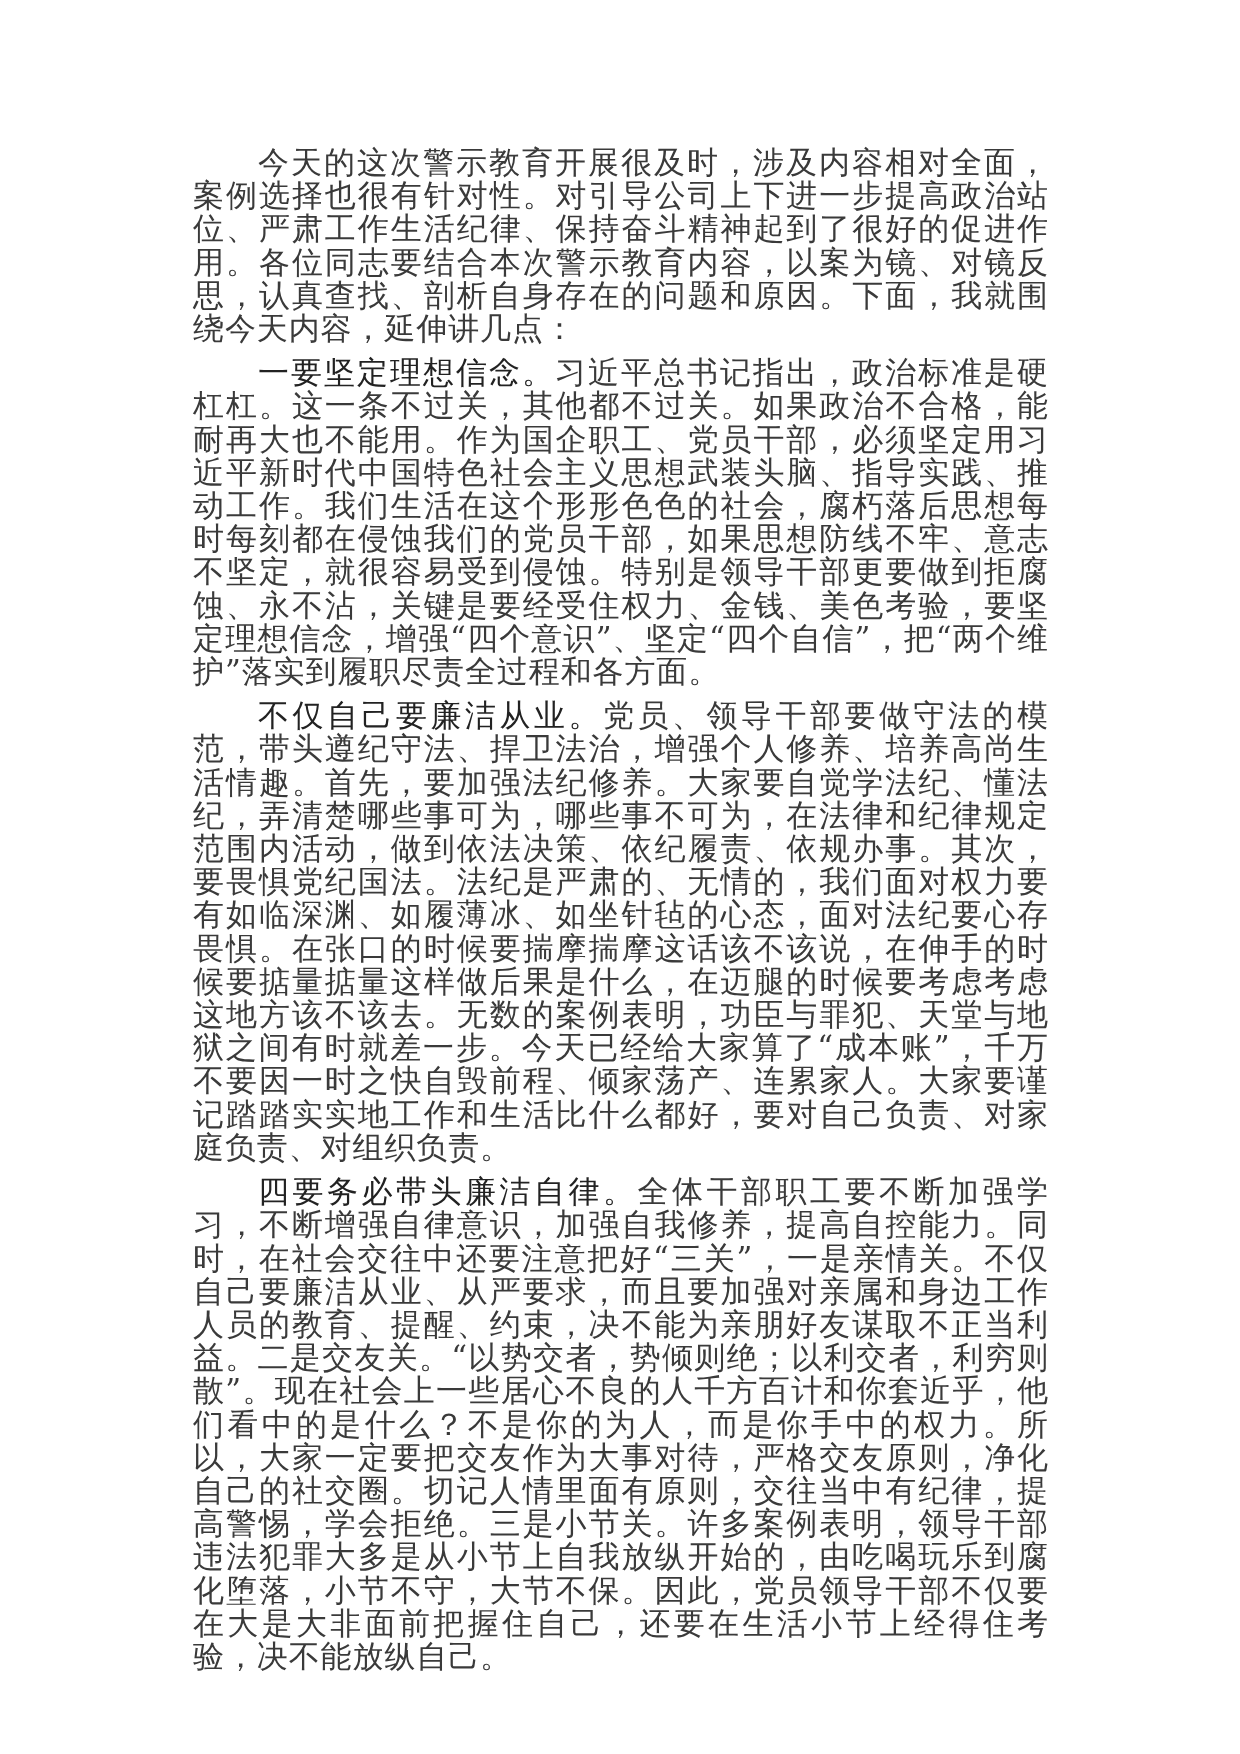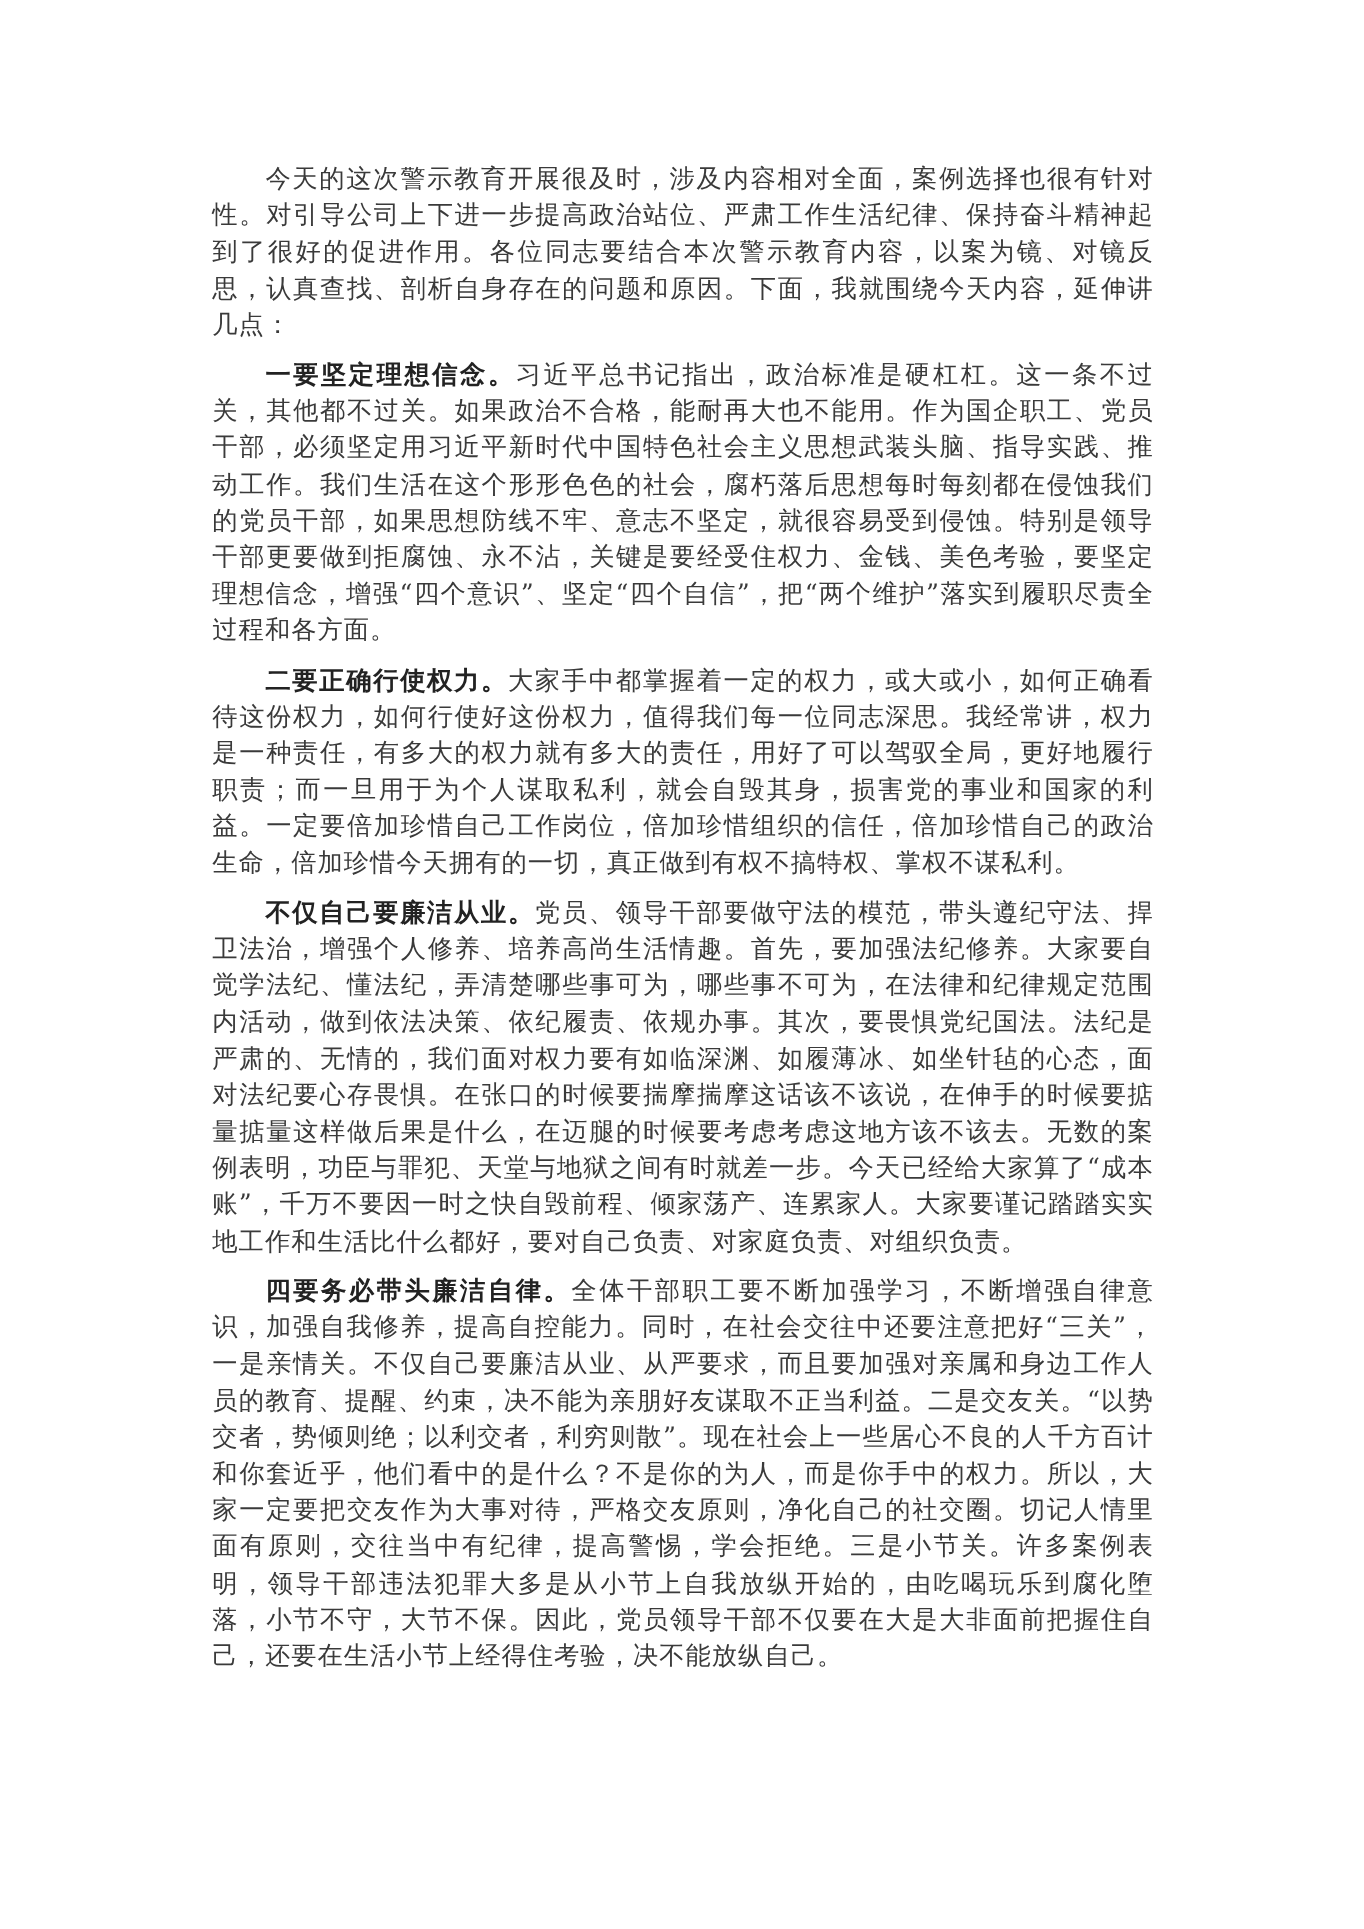--- a/index.html
+++ b/index.html
@@ -3,45 +3,42 @@
 <meta charset="utf-8">
 <style>
   html, body { margin: 0; padding: 0; background: #ffffff; }
   body { width: 1240px; height: 1754px; position: relative; overflow: hidden; }
   .page {
     position: absolute;
     left: 193px;
     top: 146px;
     width: 856px;
     font-family: "DejaVu Serif", "Liberation Serif", serif;
-    font-size: 23px;
+    font-size: 31px;
     line-height: 33.2px;
     color: #3a3a3a;
     text-align: justify;
     text-justify: inter-character;
   }
   .para {
     margin: 0 0 11px 0;
     text-indent: 2.1em;
     letter-spacing: 0.9px;
   }
-  .lead { font-weight: bold; color: #222; }
+  .lead { font-weight: normal; color: #222; }
 </style>
 </head>
 <body>
 
 <div class="page">
   <p class="para">
     <span class="lead"></span><span>今天的这次警示教育开展很及时，涉及内容相对全面，案例选择也很有针对性。对引导公司上下进一步提高政治站位、严肃工作生活纪律、保持奋斗精神起到了很好的促进作用。各位同志要结合本次警示教育内容，以案为镜、对镜反思，认真查找、剖析自身存在的问题和原因。下面，我就围绕今天内容，延伸讲几点：</span>
   </p>
   <p class="para">
     <span class="lead">一要坚定理想信念。</span><span>习近平总书记指出，政治标准是硬杠杠。这一条不过关，其他都不过关。如果政治不合格，能耐再大也不能用。作为国企职工、党员干部，必须坚定用习近平新时代中国特色社会主义思想武装头脑、指导实践、推动工作。我们生活在这个形形色色的社会，腐朽落后思想每时每刻都在侵蚀我们的党员干部，如果思想防线不牢、意志不坚定，就很容易受到侵蚀。特别是领导干部更要做到拒腐蚀、永不沾，关键是要经受住权力、金钱、美色考验，要坚定理想信念，增强“四个意识”、坚定“四个自信”，把“两个维护”落实到履职尽责全过程和各方面。</span>
   </p>
   <p class="para">
-    <span class="lead">二要正确行使权力。</span><span>大家手中都掌握着一定的权力，或大或小，如何正确看待这份权力，如何行使好这份权力，值得我们每一位同志深思。我经常讲，权力是一种责任，有多大的权力就有多大的责任，用好了可以驾驭全局，更好地履行职责；而一旦用于为个人谋取私利，就会自毁其身，损害党的事业和国家的利益。一定要倍加珍惜自己工作岗位，倍加珍惜组织的信任，倍加珍惜自己的政治生命，倍加珍惜今天拥有的一切，真正做到有权不搞特权、掌权不谋私利。</span>
-  </p>
-  <p class="para">
     <span class="lead">不仅自己要廉洁从业。</span><span>党员、领导干部要做守法的模范，带头遵纪守法、捍卫法治，增强个人修养、培养高尚生活情趣。首先，要加强法纪修养。大家要自觉学法纪、懂法纪，弄清楚哪些事可为，哪些事不可为，在法律和纪律规定范围内活动，做到依法决策、依纪履责、依规办事。其次，要畏惧党纪国法。法纪是严肃的、无情的，我们面对权力要有如临深渊、如履薄冰、如坐针毡的心态，面对法纪要心存畏惧。在张口的时候要揣摩揣摩这话该不该说，在伸手的时候要掂量掂量这样做后果是什么，在迈腿的时候要考虑考虑这地方该不该去。无数的案例表明，功臣与罪犯、天堂与地狱之间有时就差一步。今天已经给大家算了“成本账”，千万不要因一时之快自毁前程、倾家荡产、连累家人。大家要谨记踏踏实实地工作和生活比什么都好，要对自己负责、对家庭负责、对组织负责。</span>
   </p>
   <p class="para">
     <span class="lead">四要务必带头廉洁自律。</span><span>全体干部职工要不断加强学习，不断增强自律意识，加强自我修养，提高自控能力。同时，在社会交往中还要注意把好“三关”，一是亲情关。不仅自己要廉洁从业、从严要求，而且要加强对亲属和身边工作人员的教育、提醒、约束，决不能为亲朋好友谋取不正当利益。二是交友关。“以势交者，势倾则绝；以利交者，利穷则散”。现在社会上一些居心不良的人千方百计和你套近乎，他们看中的是什么？不是你的为人，而是你手中的权力。所以，大家一定要把交友作为大事对待，严格交友原则，净化自己的社交圈。切记人情里面有原则，交往当中有纪律，提高警惕，学会拒绝。三是小节关。许多案例表明，领导干部违法犯罪大多是从小节上自我放纵开始的，由吃喝玩乐到腐化堕落，小节不守，大节不保。因此，党员领导干部不仅要在大是大非面前把握住自己，还要在生活小节上经得住考验，决不能放纵自己。</span>
   </p>
 </div>
 
 </body></html>

